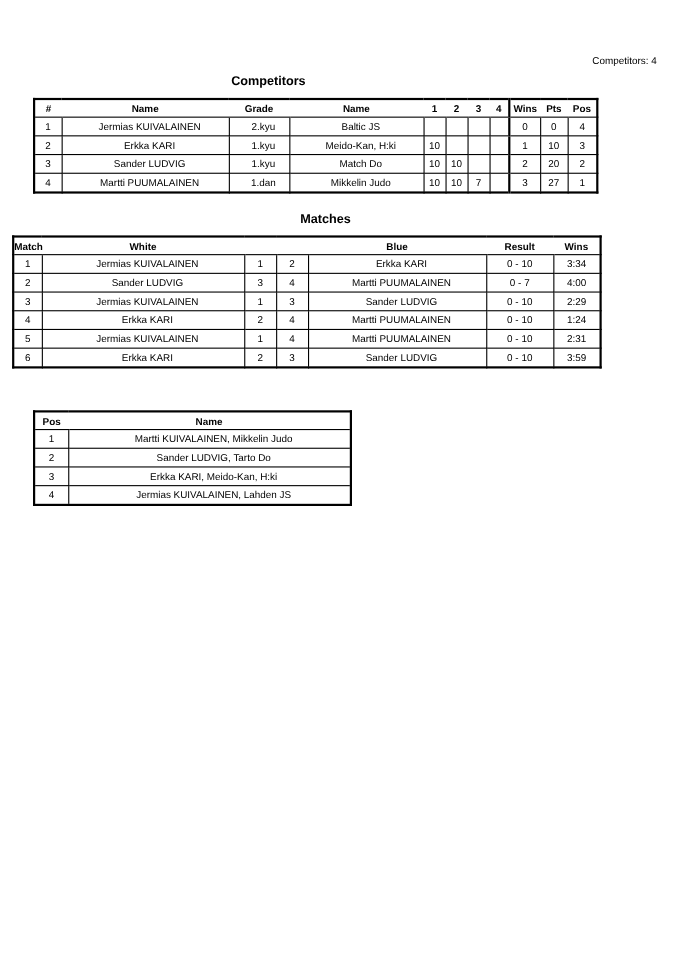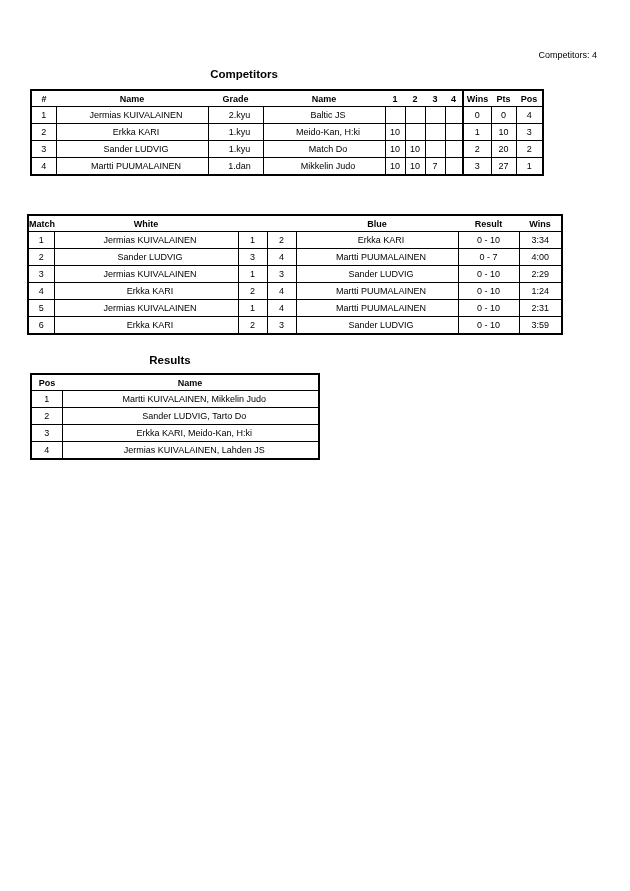--- a/index.html
+++ b/index.html
@@ -32,21 +32,21 @@
   .h-results    { top: 354px; left: 70px; }
 
   table.tbl {
     position: absolute;
     border-collapse: collapse;
     table-layout: fixed;
     font-size: 9px;
     border: 2px solid #000000;
   }
   .tbl-competitors { left: 30px; top: 89px; width: 512px; }
-  .tbl-matches     { left: 27px; top: 214px; width: 534px; border-radius: 21px; }
+  .tbl-matches     { left: 11px; top: 214px; width: 534px; border-radius: 21px; }
   .tbl-results     { left: 30px; top: 373px; width: 288px; }
 
   table.tbl th {
     border: none;
     border-bottom: 1px solid #000000;
     font-weight: bold;
     height: 15px;
     padding: 0;
     white-space: nowrap;
     overflow: visible;
@@ -151,20 +151,21 @@
         <td class="c">10</td>
         <td class="c">7</td>
         <td class="c"></td>
         <td class="c bL2">3</td>
         <td class="c">27</td>
         <td class="c">1</td>
       </tr>
     </tbody>
   </table>
 
+  <div class="section-heading h-matches">Matches</div>
 
   <table class="tbl tbl-matches">
     <colgroup>
       <col style="width:26px">
         <col style="width:184px">
         <col style="width:29px">
         <col style="width:29px">
       <col style="width:162px">
         <col style="width:61px">
         <col style="width:43px">
@@ -231,21 +232,20 @@
         <td class="l">Erkka KARI</td>
         <td class="c">2</td>
         <td class="c">3</td>
         <td class="l">Sander LUDVIG</td>
         <td class="c">0 - 10</td>
         <td class="c">3:59</td>
       </tr>
     </tbody>
   </table>
 
-  <div class="section-heading h-results">Results</div>
 
   <table class="tbl tbl-results">
     <colgroup>
       <col style="width:31px">
         <col style="width:257px">
     </colgroup>
     <thead>
       <tr>
         <th class="c">Pos</th>
         <th class="c">Name</th>

